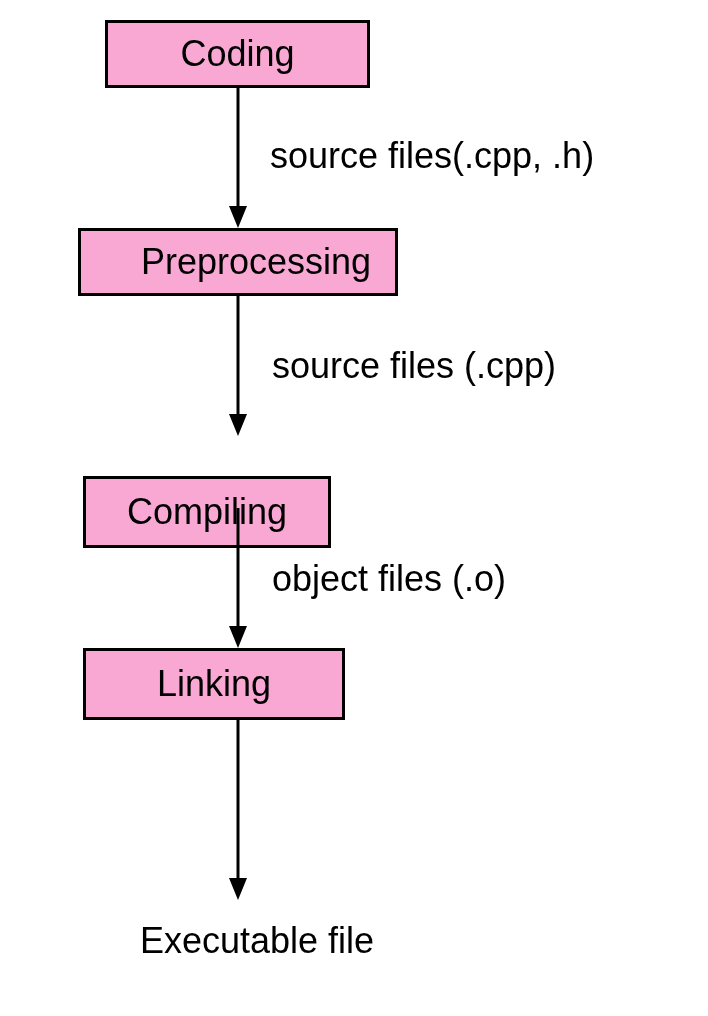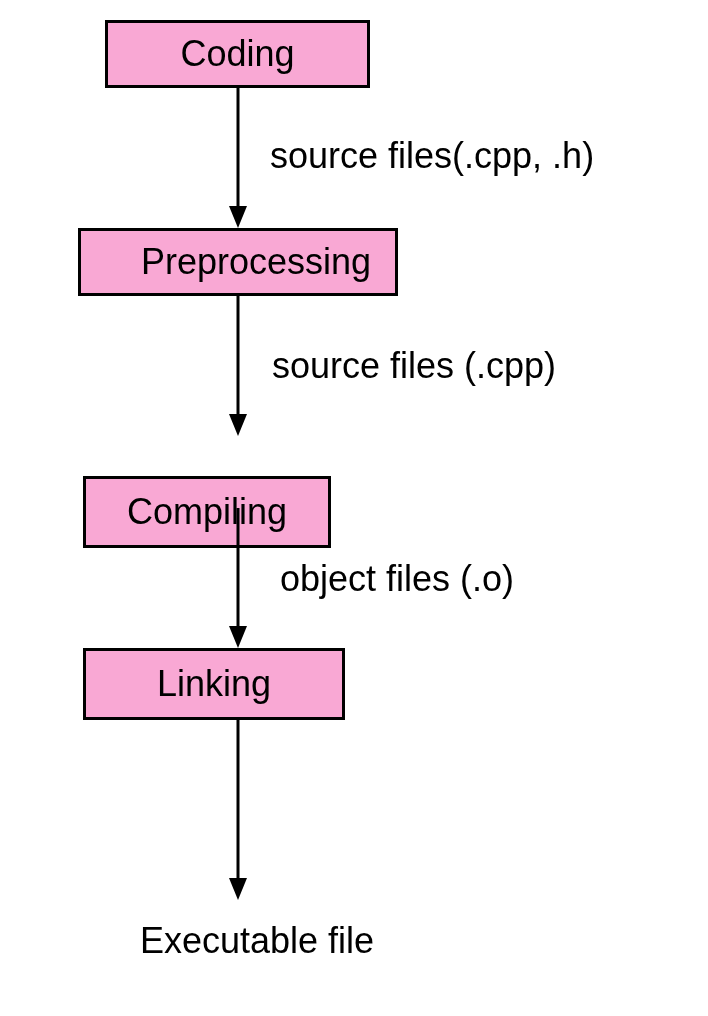--- a/index.html
+++ b/index.html
@@ -66,21 +66,21 @@
 
 <div class="box" style="left:83px; top:436px; width:248px; height:72px;margin-top:40px;">
   <span>Compiling</span>
 </div>
 
 <svg class="arrow-container" style="left:225px; top:508px; width:26px; height:140px;" viewBox="0 0 26 140">
   <line x1="13" y1="0" x2="13" y2="122" stroke="black" stroke-width="3"></line>
   <polygon points="13,140 4,118 22,118" fill="black"></polygon>
 </svg>
 
-<div class="edge-label" style="left:280px; top:558px;">object files (.o)</div>
+<div class="edge-label" style="left:272px; top:558px;">object files (.o)</div>
 
 <div class="box" style="left:83px; top:648px; width:262px; height:72px;">
   <span>Linking</span>
 </div>
 
 <svg class="arrow-container" style="left:225px; top:720px; width:26px; height:180px;" viewBox="0 0 26 180">
   <line x1="13" y1="0" x2="13" y2="162" stroke="black" stroke-width="3"></line>
   <polygon points="13,180 4,158 22,158" fill="black"></polygon>
 </svg>
 

